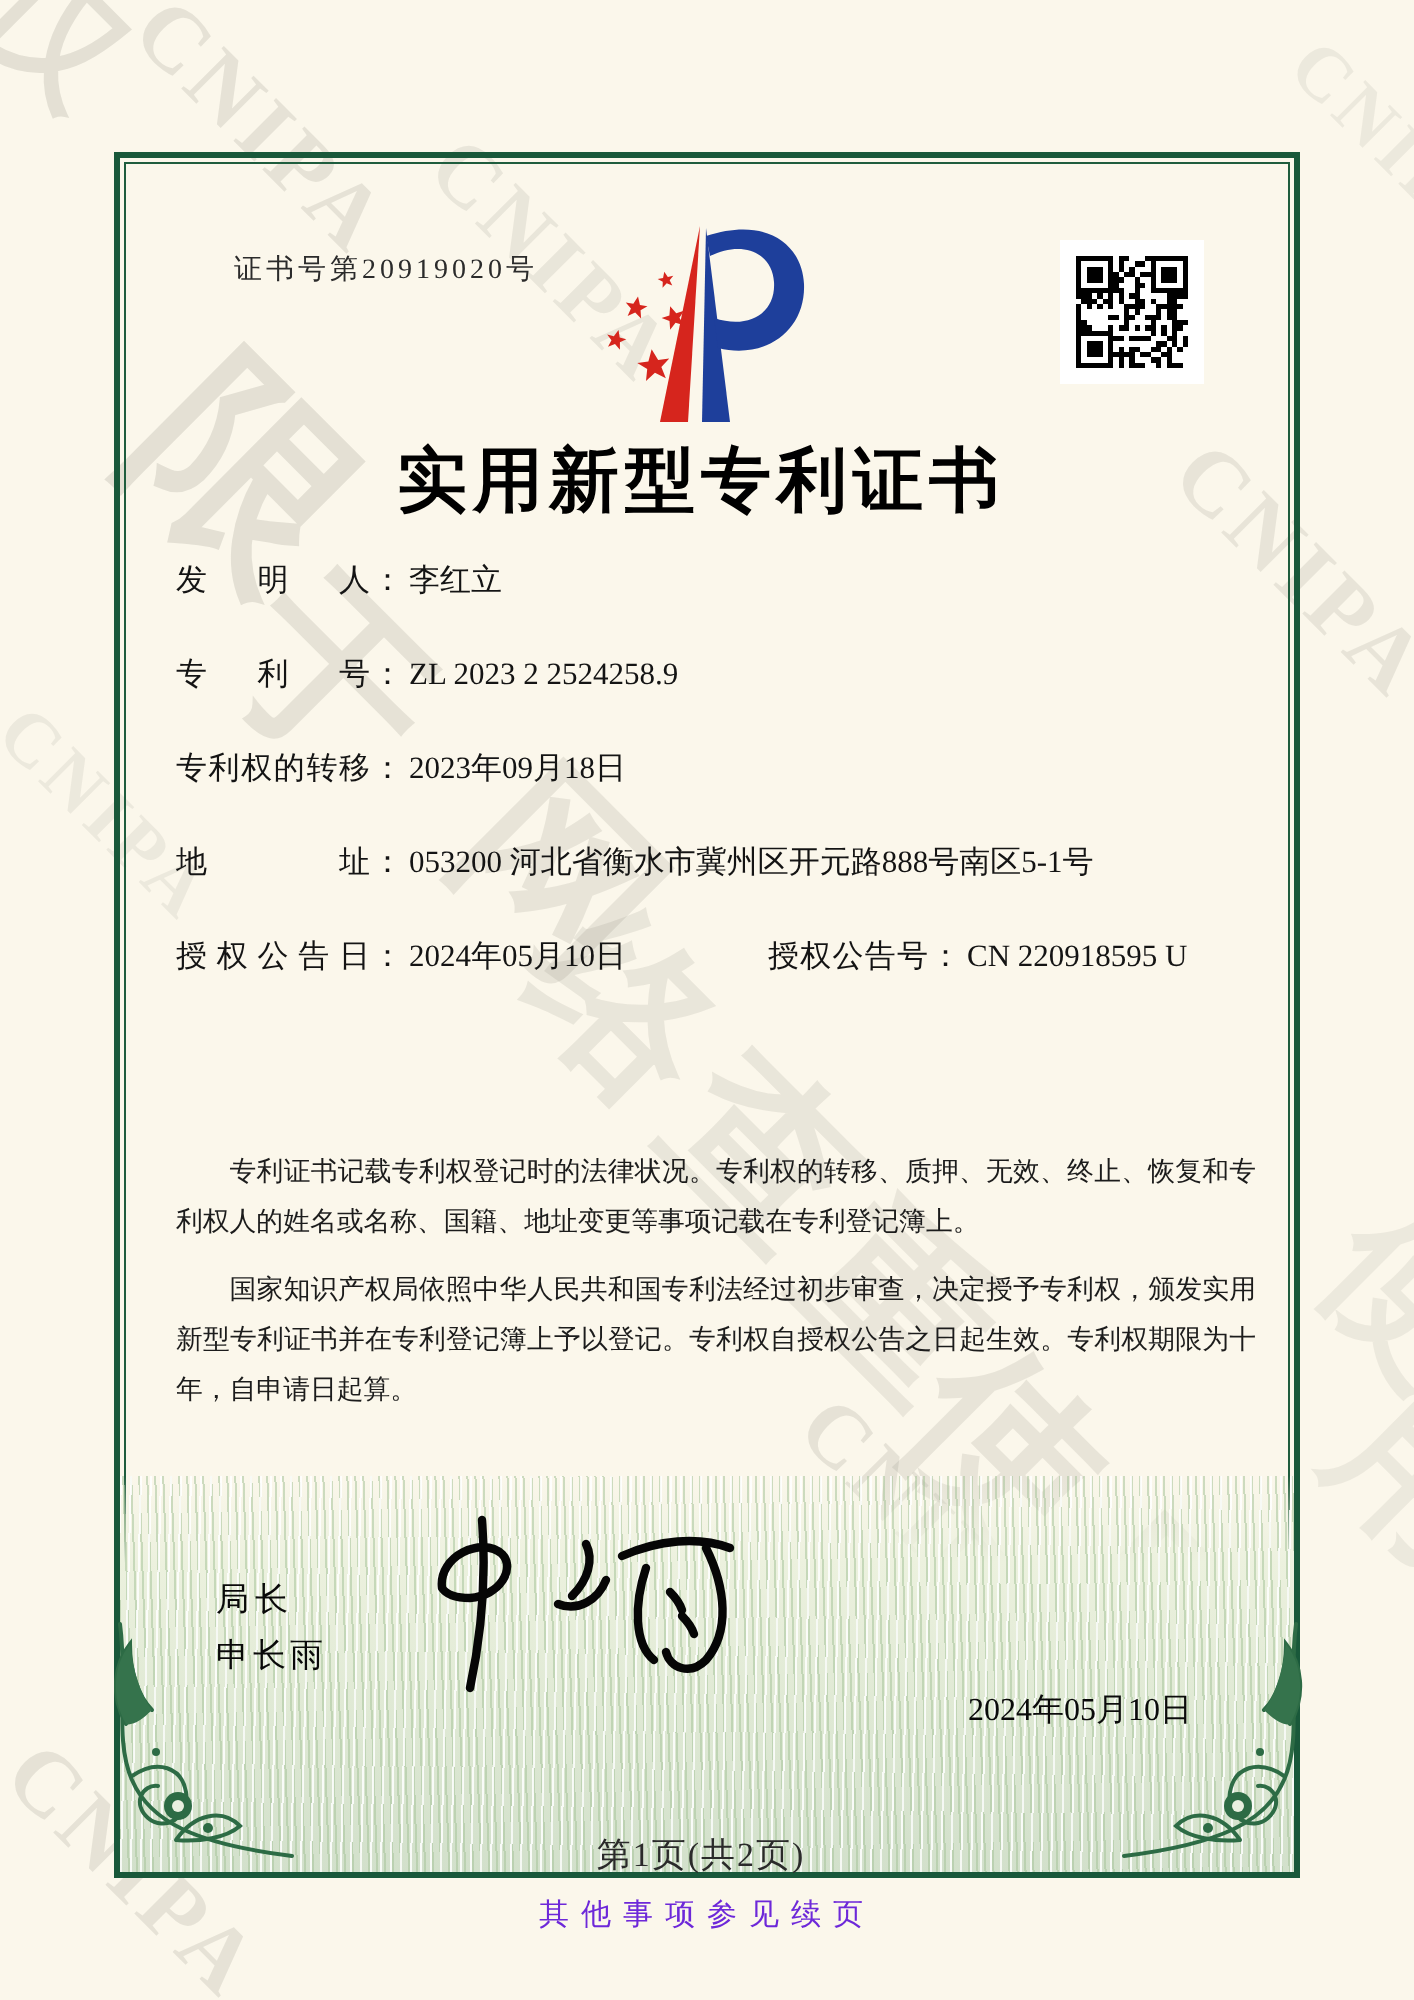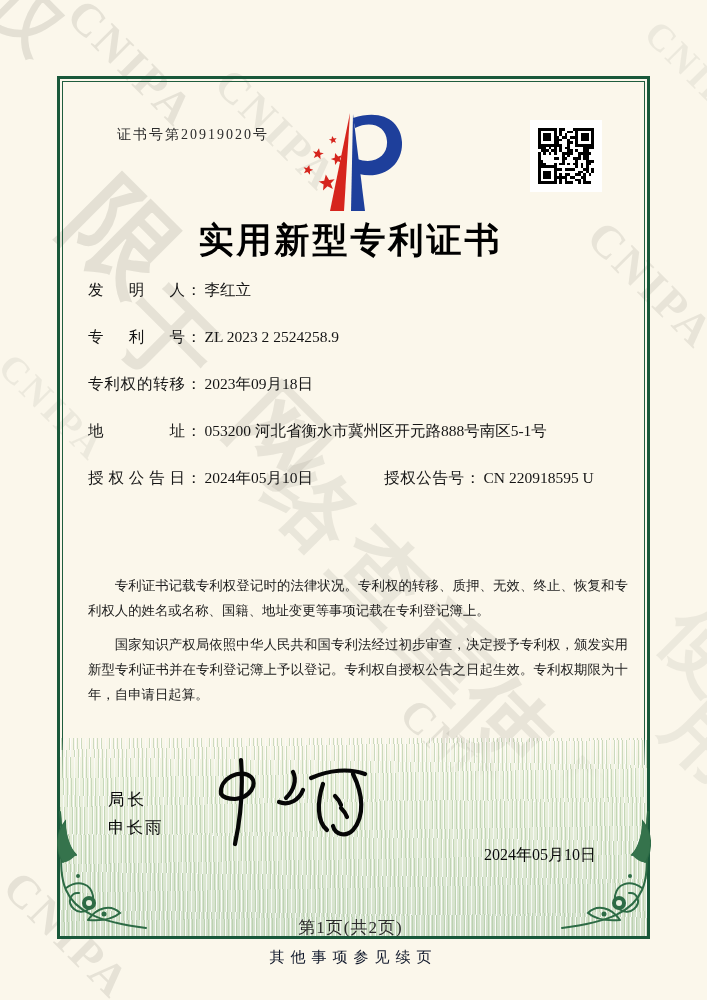--- a/index.html
+++ b/index.html
@@ -70,21 +70,21 @@
     font-family:"Liberation Sans","DejaVu Sans",sans-serif;z-index:3;
   }
   .sig-image{position:absolute;left:195px;top:750px;z-index:3;}
   .grant-date{position:absolute;left:484px;top:845px;font-size:16px;color:#0a0a0a;z-index:3;}
   .page-info{
     position:absolute;left:57px;top:916px;width:587px;text-align:center;
     font-size:17px;letter-spacing:1px;color:#2a2a2a;z-index:3;
   }
   .continuation{
     position:absolute;left:0;top:948px;width:707px;text-align:center;
-    font-size:15px;letter-spacing:6px;color:#0f172a;z-index:2;
+    font-size:15px;letter-spacing:6px;color:#6d28d9;z-index:2;
   }
   .ornament{position:absolute;z-index:3;}
   .orn-left{left:52px;top:810px;}
   .orn-right{left:556px;top:810px;transform:scaleX(-1);}
 </style>
 </head>
 <body>
 
 <div id="watermark-layer">
     <span class="wm" style="left: -8px; top: -18px; font-size: 70px; opacity: 0.2;">仅</span>

